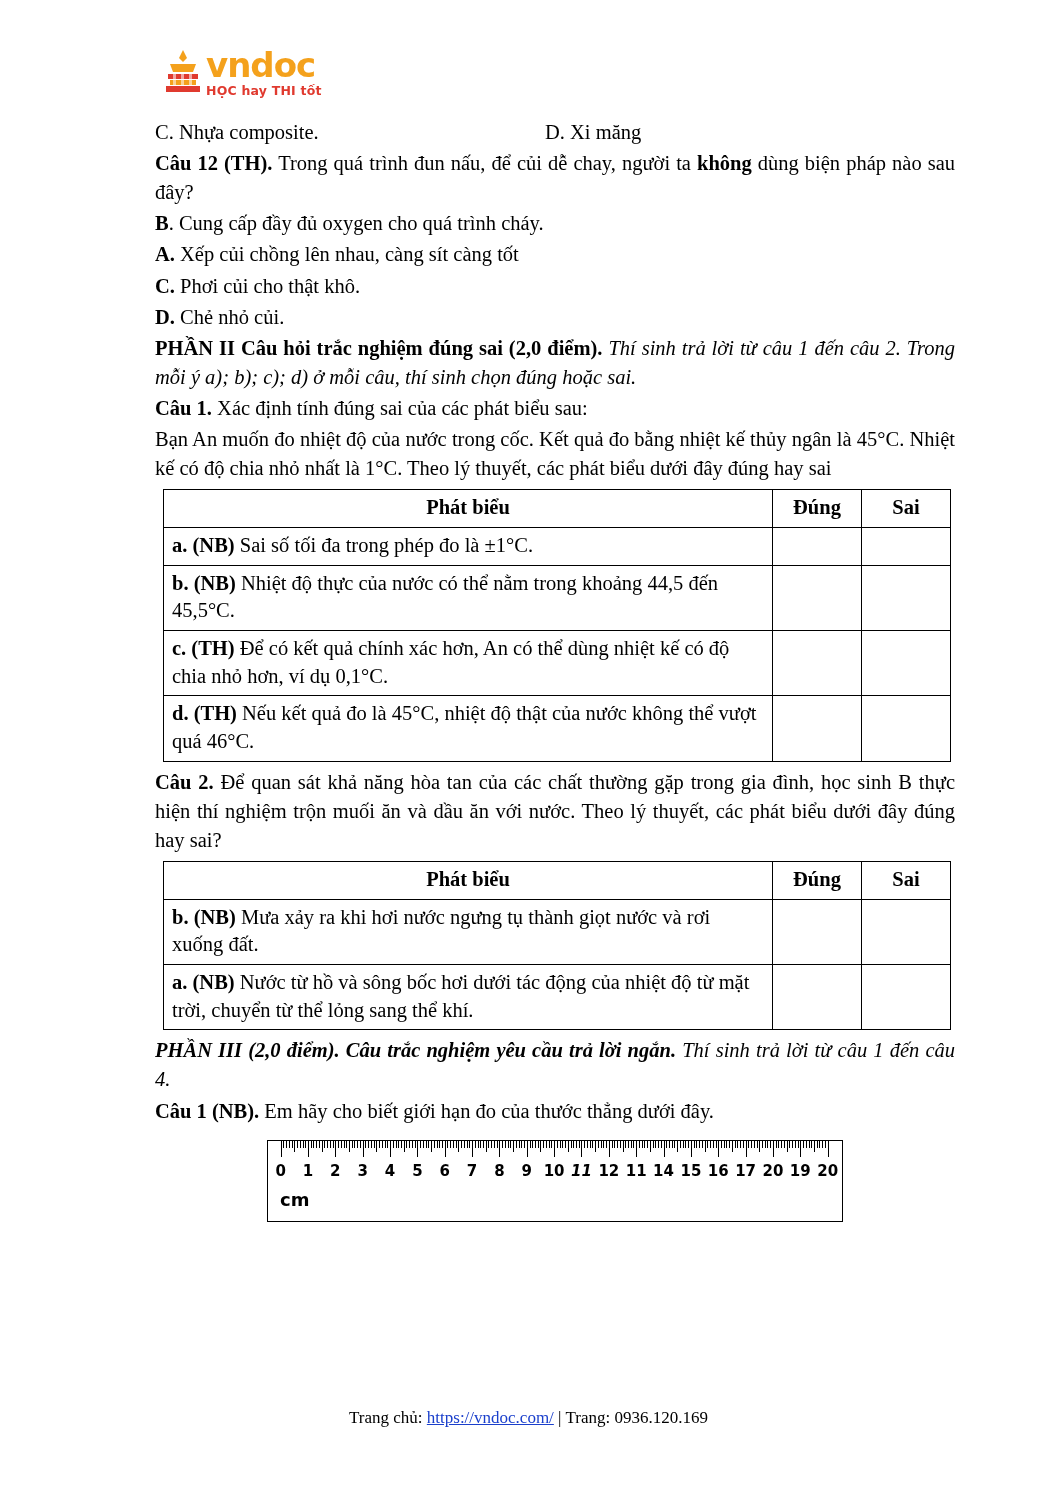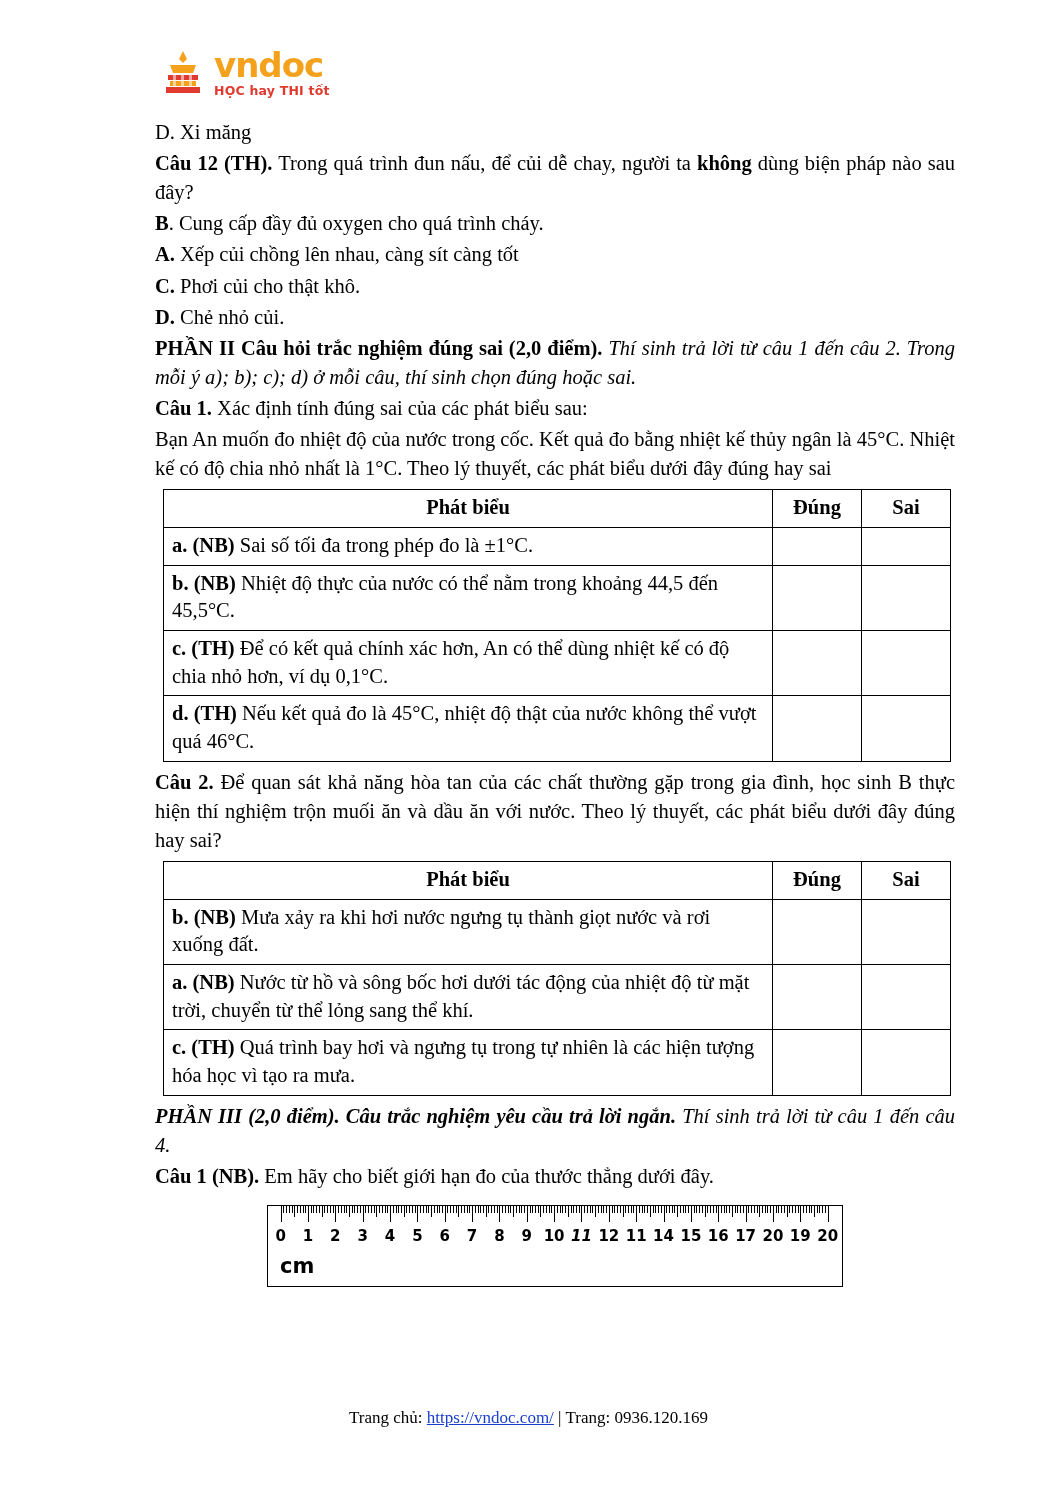--- a/index.html
+++ b/index.html
@@ -22,22 +22,21 @@
     box-sizing: border-box;
     padding: 0 100px;
   }
 
   
   .logo-wrap {
     position: absolute;
     left: 160px;
     top: 48px;
     display: flex;
-    align-items: center;
-    gap: 8px;
+    align-items: flex-start;
   }
   .logo-mark {
     width: 46px;
     height: 48px;
     position: relative;
   }
   .logo-text-block {
     display: flex;
     flex-direction: column;
     line-height: 1;
@@ -139,21 +138,21 @@
     position: absolute;
     transform: translateX(-50%);
     top: 0;
   }
   .ruler-unit {
     position: absolute;
     left: 12px;
     top: 46px;
     font-family: "DejaVu Sans", sans-serif;
     font-weight: bold;
-    font-size: 21px;
+    font-size: 18px;
   }
 
   
   .footer {
     position: absolute;
     left: 0;
     top: 1408px;
     width: 1057px;
     text-align: center;
     font-size: 17px;
@@ -183,20 +182,21 @@
     </div>
     <div class="logo-text-block">
       <span class="logo-word">vndoc</span>
       <span class="logo-tag">HỌC hay THI tốt</span>
     </div>
   </div>
 
   <div class="content">
 
     <div class="line opt-row">
+      <span class="c1">C. Nhựa composite.</span>
       <span>D. Xi măng</span>
     </div>
 
     <p class="para">
       <span class="b">Câu 12 (TH).</span><span> Trong quá trình đun nấu, để củi dễ chay, người ta </span><span class="b">không</span><span> dùng biện pháp nào sau đây?</span>
     </p>
     <p class="line">
       <span class="b">B</span><span>. Cung cấp đầy đủ oxygen cho quá trình cháy.</span>
     </p>
     <p class="line">
@@ -259,25 +259,20 @@
         <th class="col-mark">Đúng</th>
         <th class="col-mark">Sai</th>
       </tr>
       <tr>
         <td><span class="b">b. (NB)</span><span> Mưa xảy ra khi hơi nước ngưng tụ thành giọt nước và rơi xuống đất.</span></td>
         <td class="cell-empty"></td>
         <td class="cell-empty"></td>
       </tr>
       <tr>
         <td><span class="b">a. (NB)</span><span> Nước từ hồ và sông bốc hơi dưới tác động của nhiệt độ từ mặt trời, chuyển từ thể lỏng sang thể khí.</span></td>
-        <td class="cell-empty"></td>
-        <td class="cell-empty"></td>
-      </tr>
-      <tr>
-        <td><span class="b">c. (TH)</span><span> Quá trình bay hơi và ngưng tụ trong tự nhiên là các hiện tượng hóa học vì tạo ra mưa.</span></td>
         <td class="cell-empty"></td>
         <td class="cell-empty"></td>
       </tr>
     </tbody>
       </table>
 
     <p class="para">
       <span class="bi">PHẦN III (2,0 điểm). Câu trắc nghiệm yêu cầu trả lời ngắn.</span><span class="i"> Thí sinh trả lời từ câu 1 đến câu 4.</span>
     </p>
 

